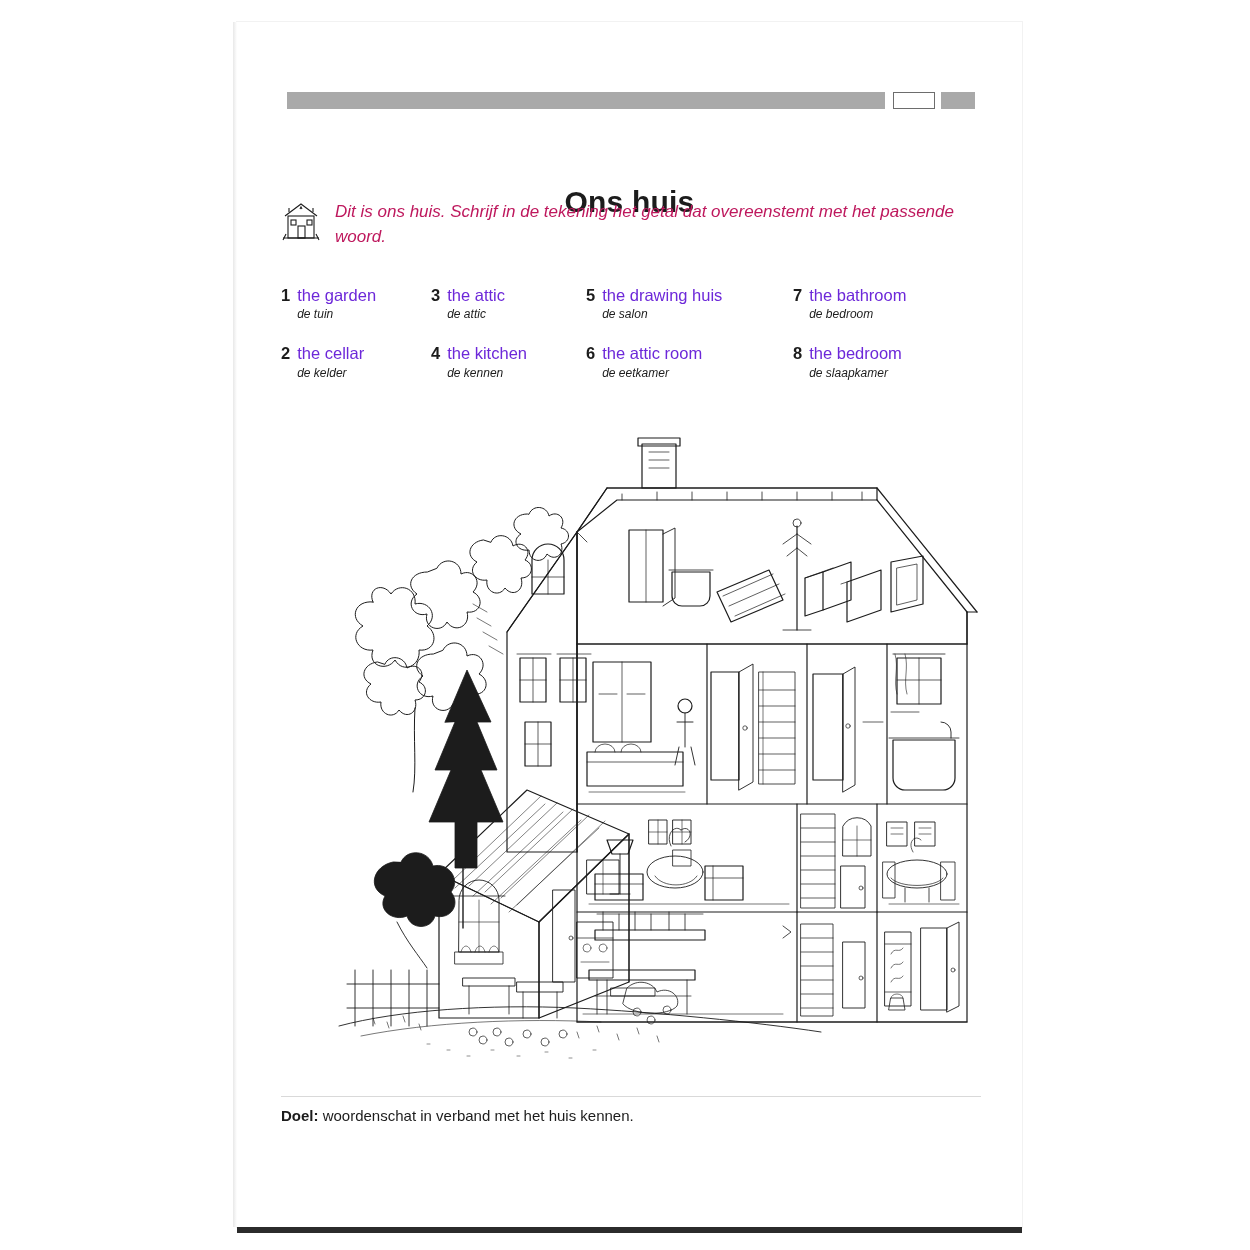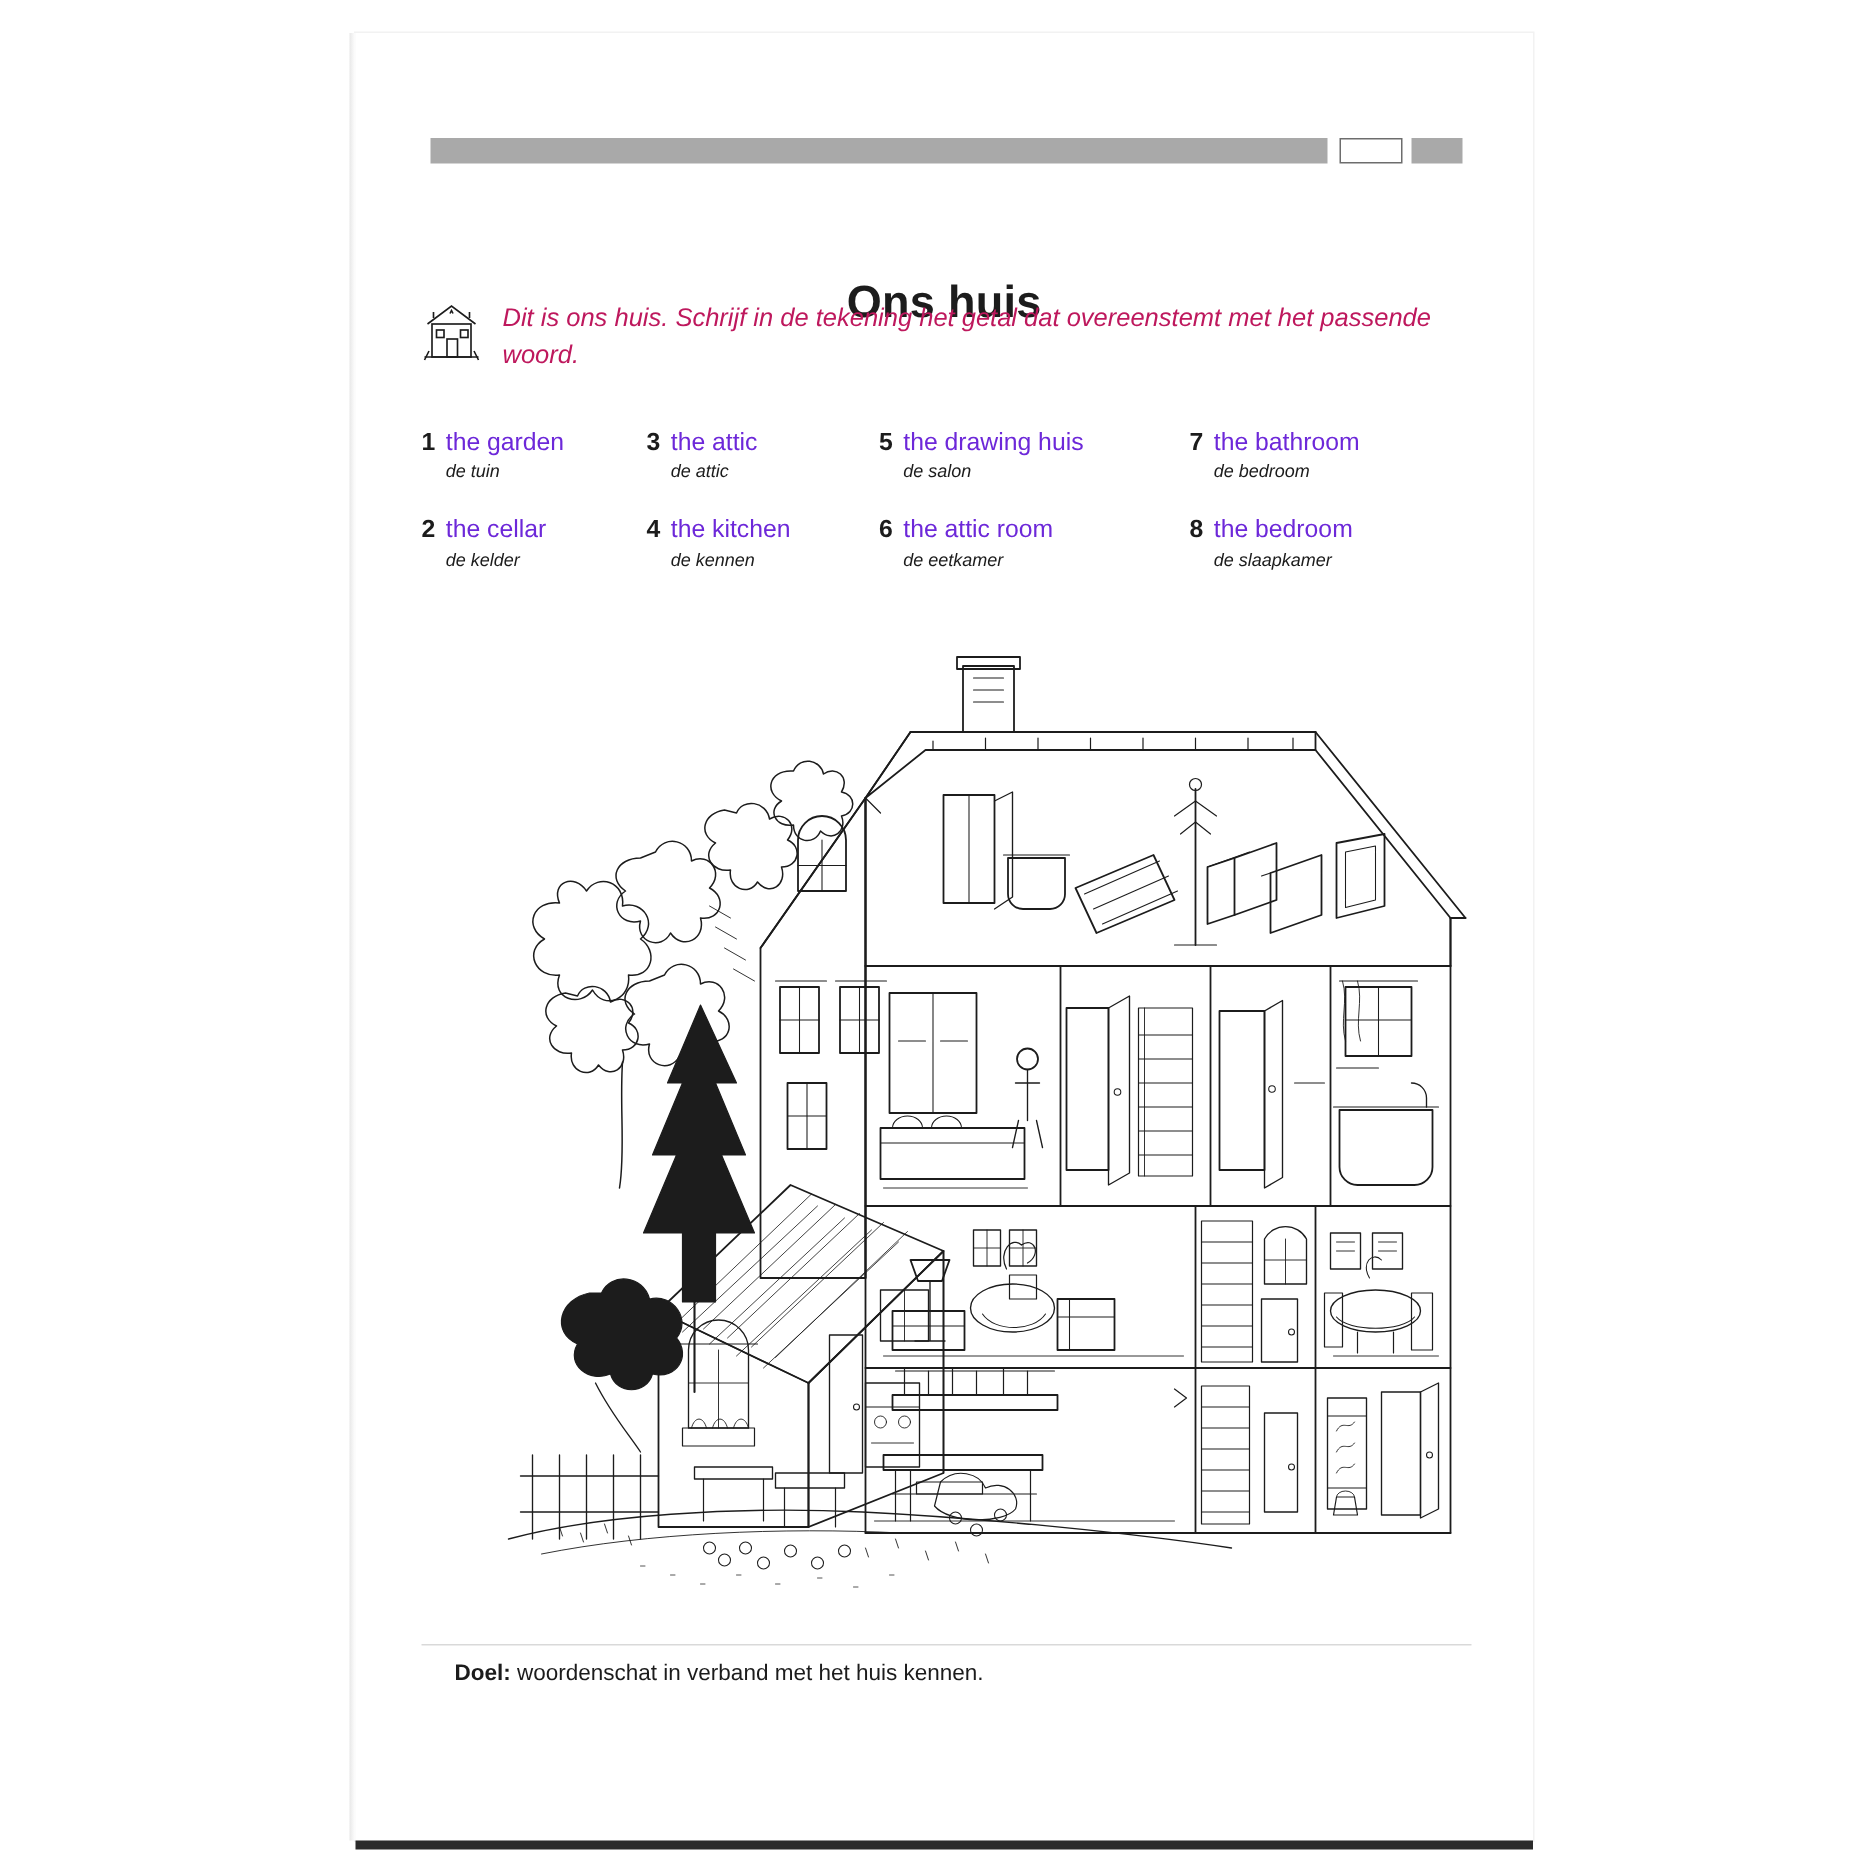--- a/index.html
+++ b/index.html
@@ -161,21 +161,21 @@
   .illustration svg { display: block; }
 
   
   .footer {
     position: absolute;
     left: 44px;
     top: 1085px;
     font-size: 15px;
     color: #1c1c1c;
   }
-  .footer b { font-weight: bold; margin-left: 22px; }
+  .footer b { font-weight: bold; }
   .footer-rule {
     position: absolute;
     left: 44px;
     top: 1074px;
     width: 700px;
     height: 1px;
     background: #d9d9d9;
   }
 </style>
 </head>

